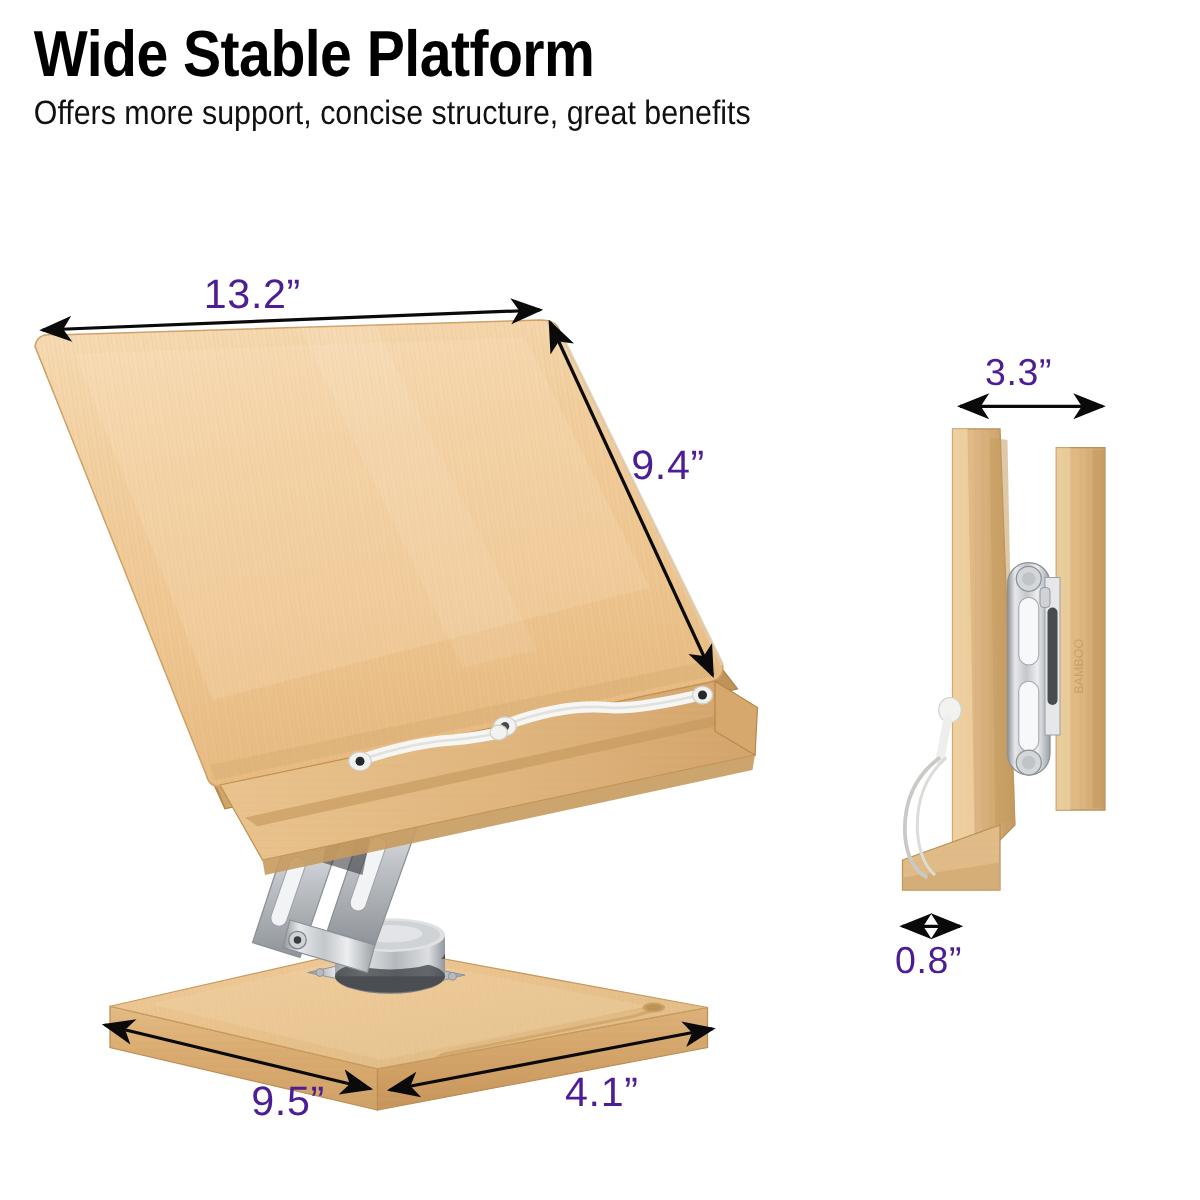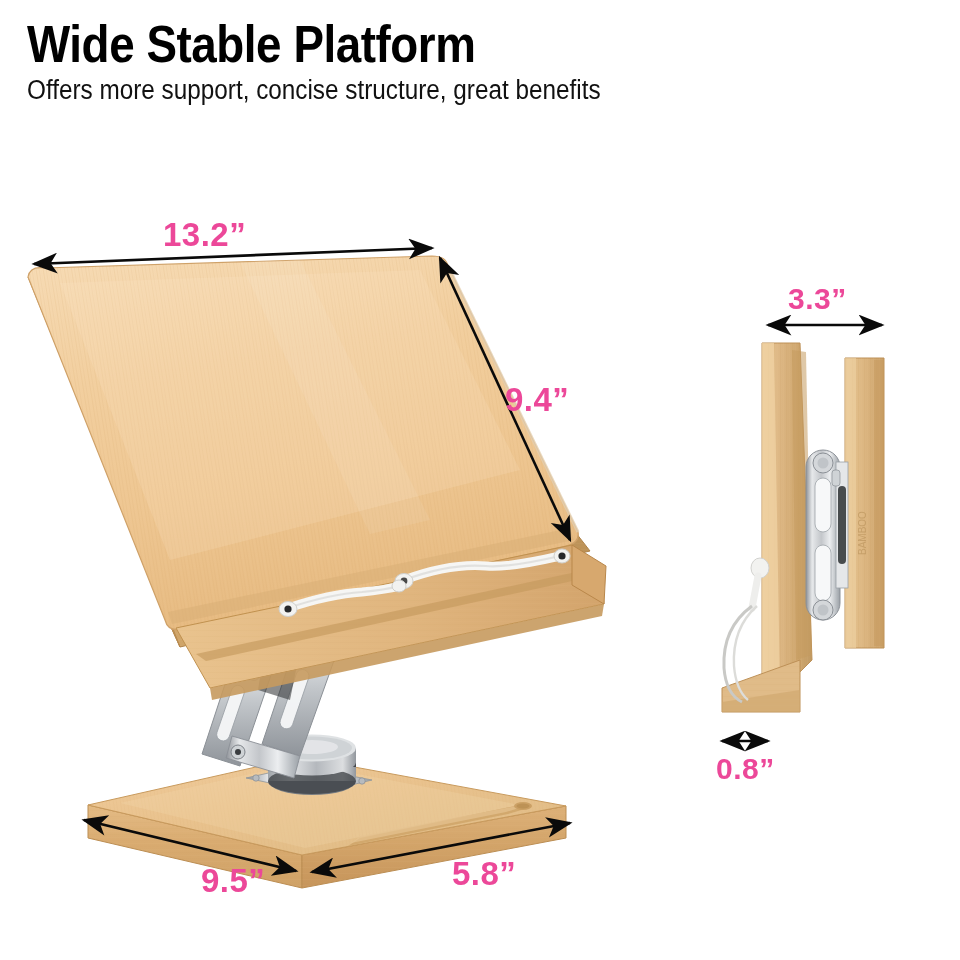--- a/index.html
+++ b/index.html
@@ -48,22 +48,22 @@
     margin-top: 4px;
     transform: scaleX(0.90);
     transform-origin: left center;
     white-space: nowrap;
   }
 
   
   .dim {
     position: absolute;
     font-size: 30px;
-    font-weight: bold;
-    color: #ec4899;
+    font-weight: normal;
+    color: #4c1d95;
     white-space: nowrap;
     letter-spacing: 0.5px;
   }
   .dim-lg { font-size: 33px; }
 
   
   svg.overlay {
     position: absolute;
     left: 0; top: 0;
     width: 960px; height: 960px;
@@ -326,23 +326,23 @@
       <line x1="312" y1="872" x2="570" y2="823" marker-start="url(#arrTail)" marker-end="url(#arrHead)"></line>
 
       <line x1="768" y1="325" x2="882" y2="325" marker-start="url(#arrTail)" marker-end="url(#arrHead)"></line>
 
       <line x1="722" y1="741" x2="768" y2="741" marker-start="url(#arrTail)" marker-end="url(#arrHead)"></line>
     </g>
   </svg>
 
   <div class="dim dim-lg" style="left:163px; top:216px;">13.2”</div>
 
-  <div class="dim dim-lg" style="left:505px; top:353px;margin-top:28px;">9.4”</div>
+  <div class="dim dim-lg" style="left:505px; top:353px;">9.4”</div>
 
   <div class="dim dim-lg" style="left:159px; top:862px;margin-left:42px;">9.5”</div>
 
-  <div class="dim dim-lg" style="left:452px; top:855px;">5.8”</div>
+  <div class="dim dim-lg" style="left:452px; top:855px;">4.1”</div>
 
   <div class="dim" style="left:788px; top:282px;">3.3”</div>
 
   <div class="dim" style="left:716px; top:752px;">0.8”</div>
 
 </div>
 
 </body></html>

